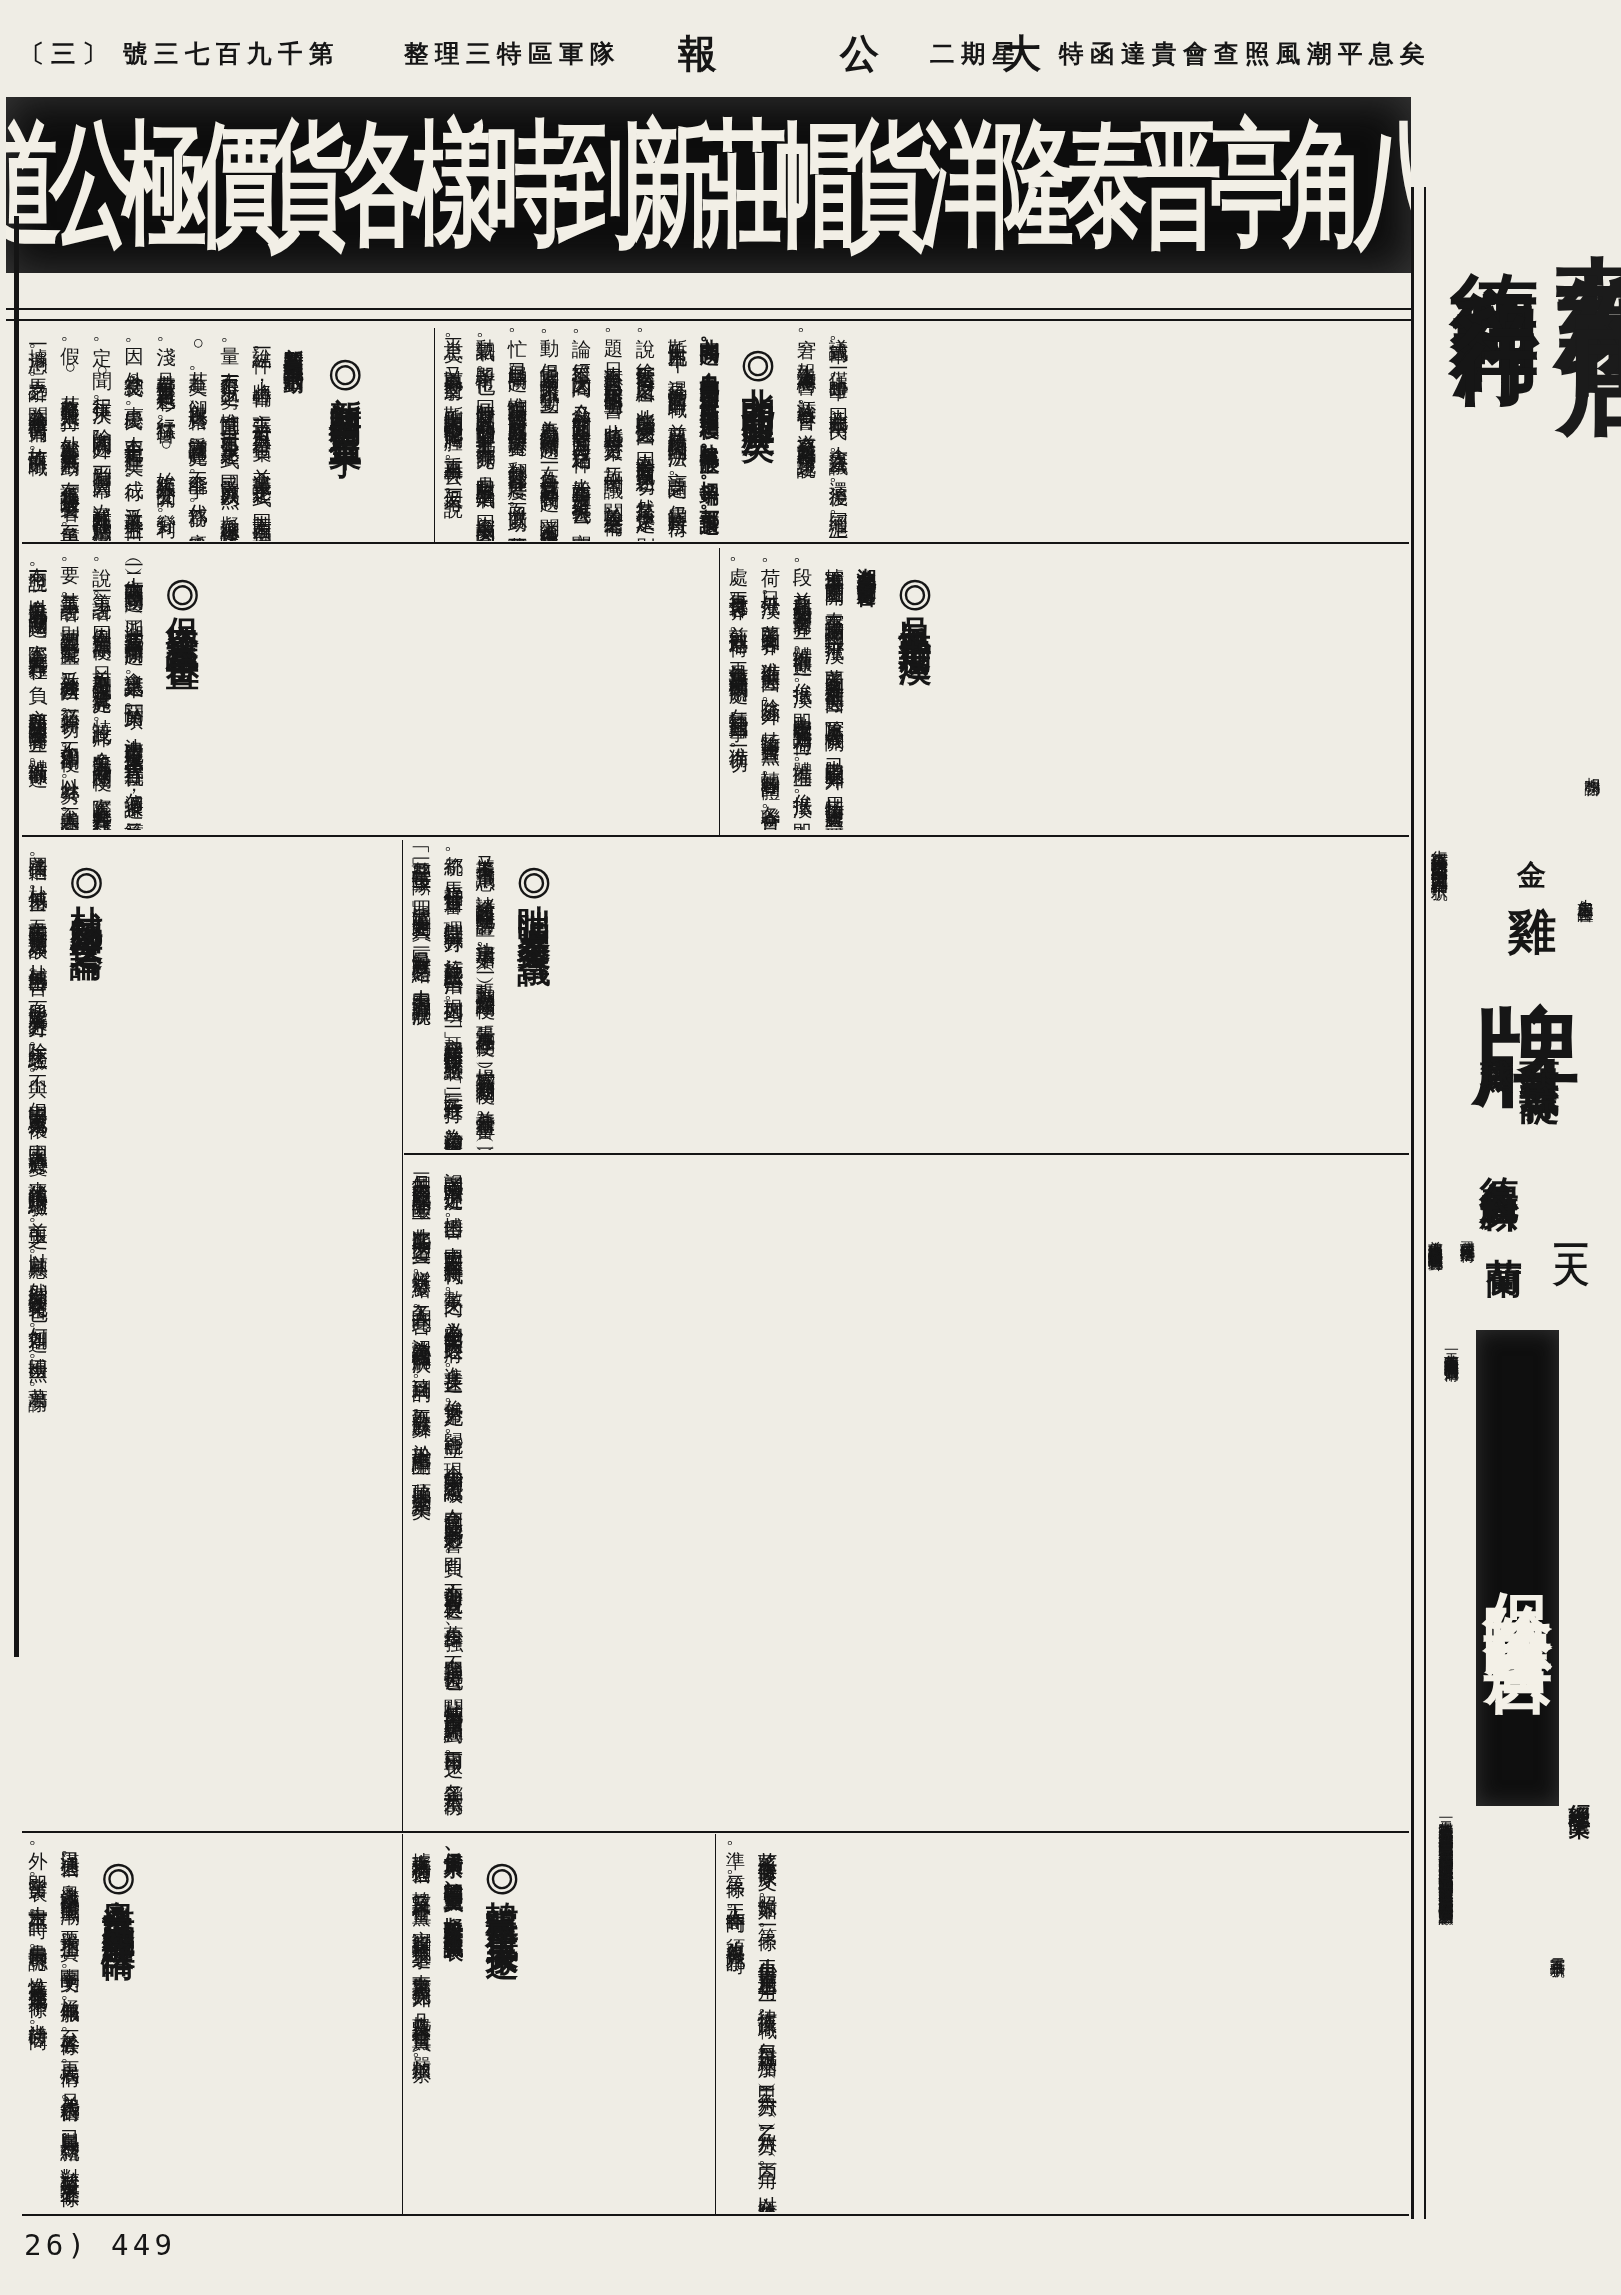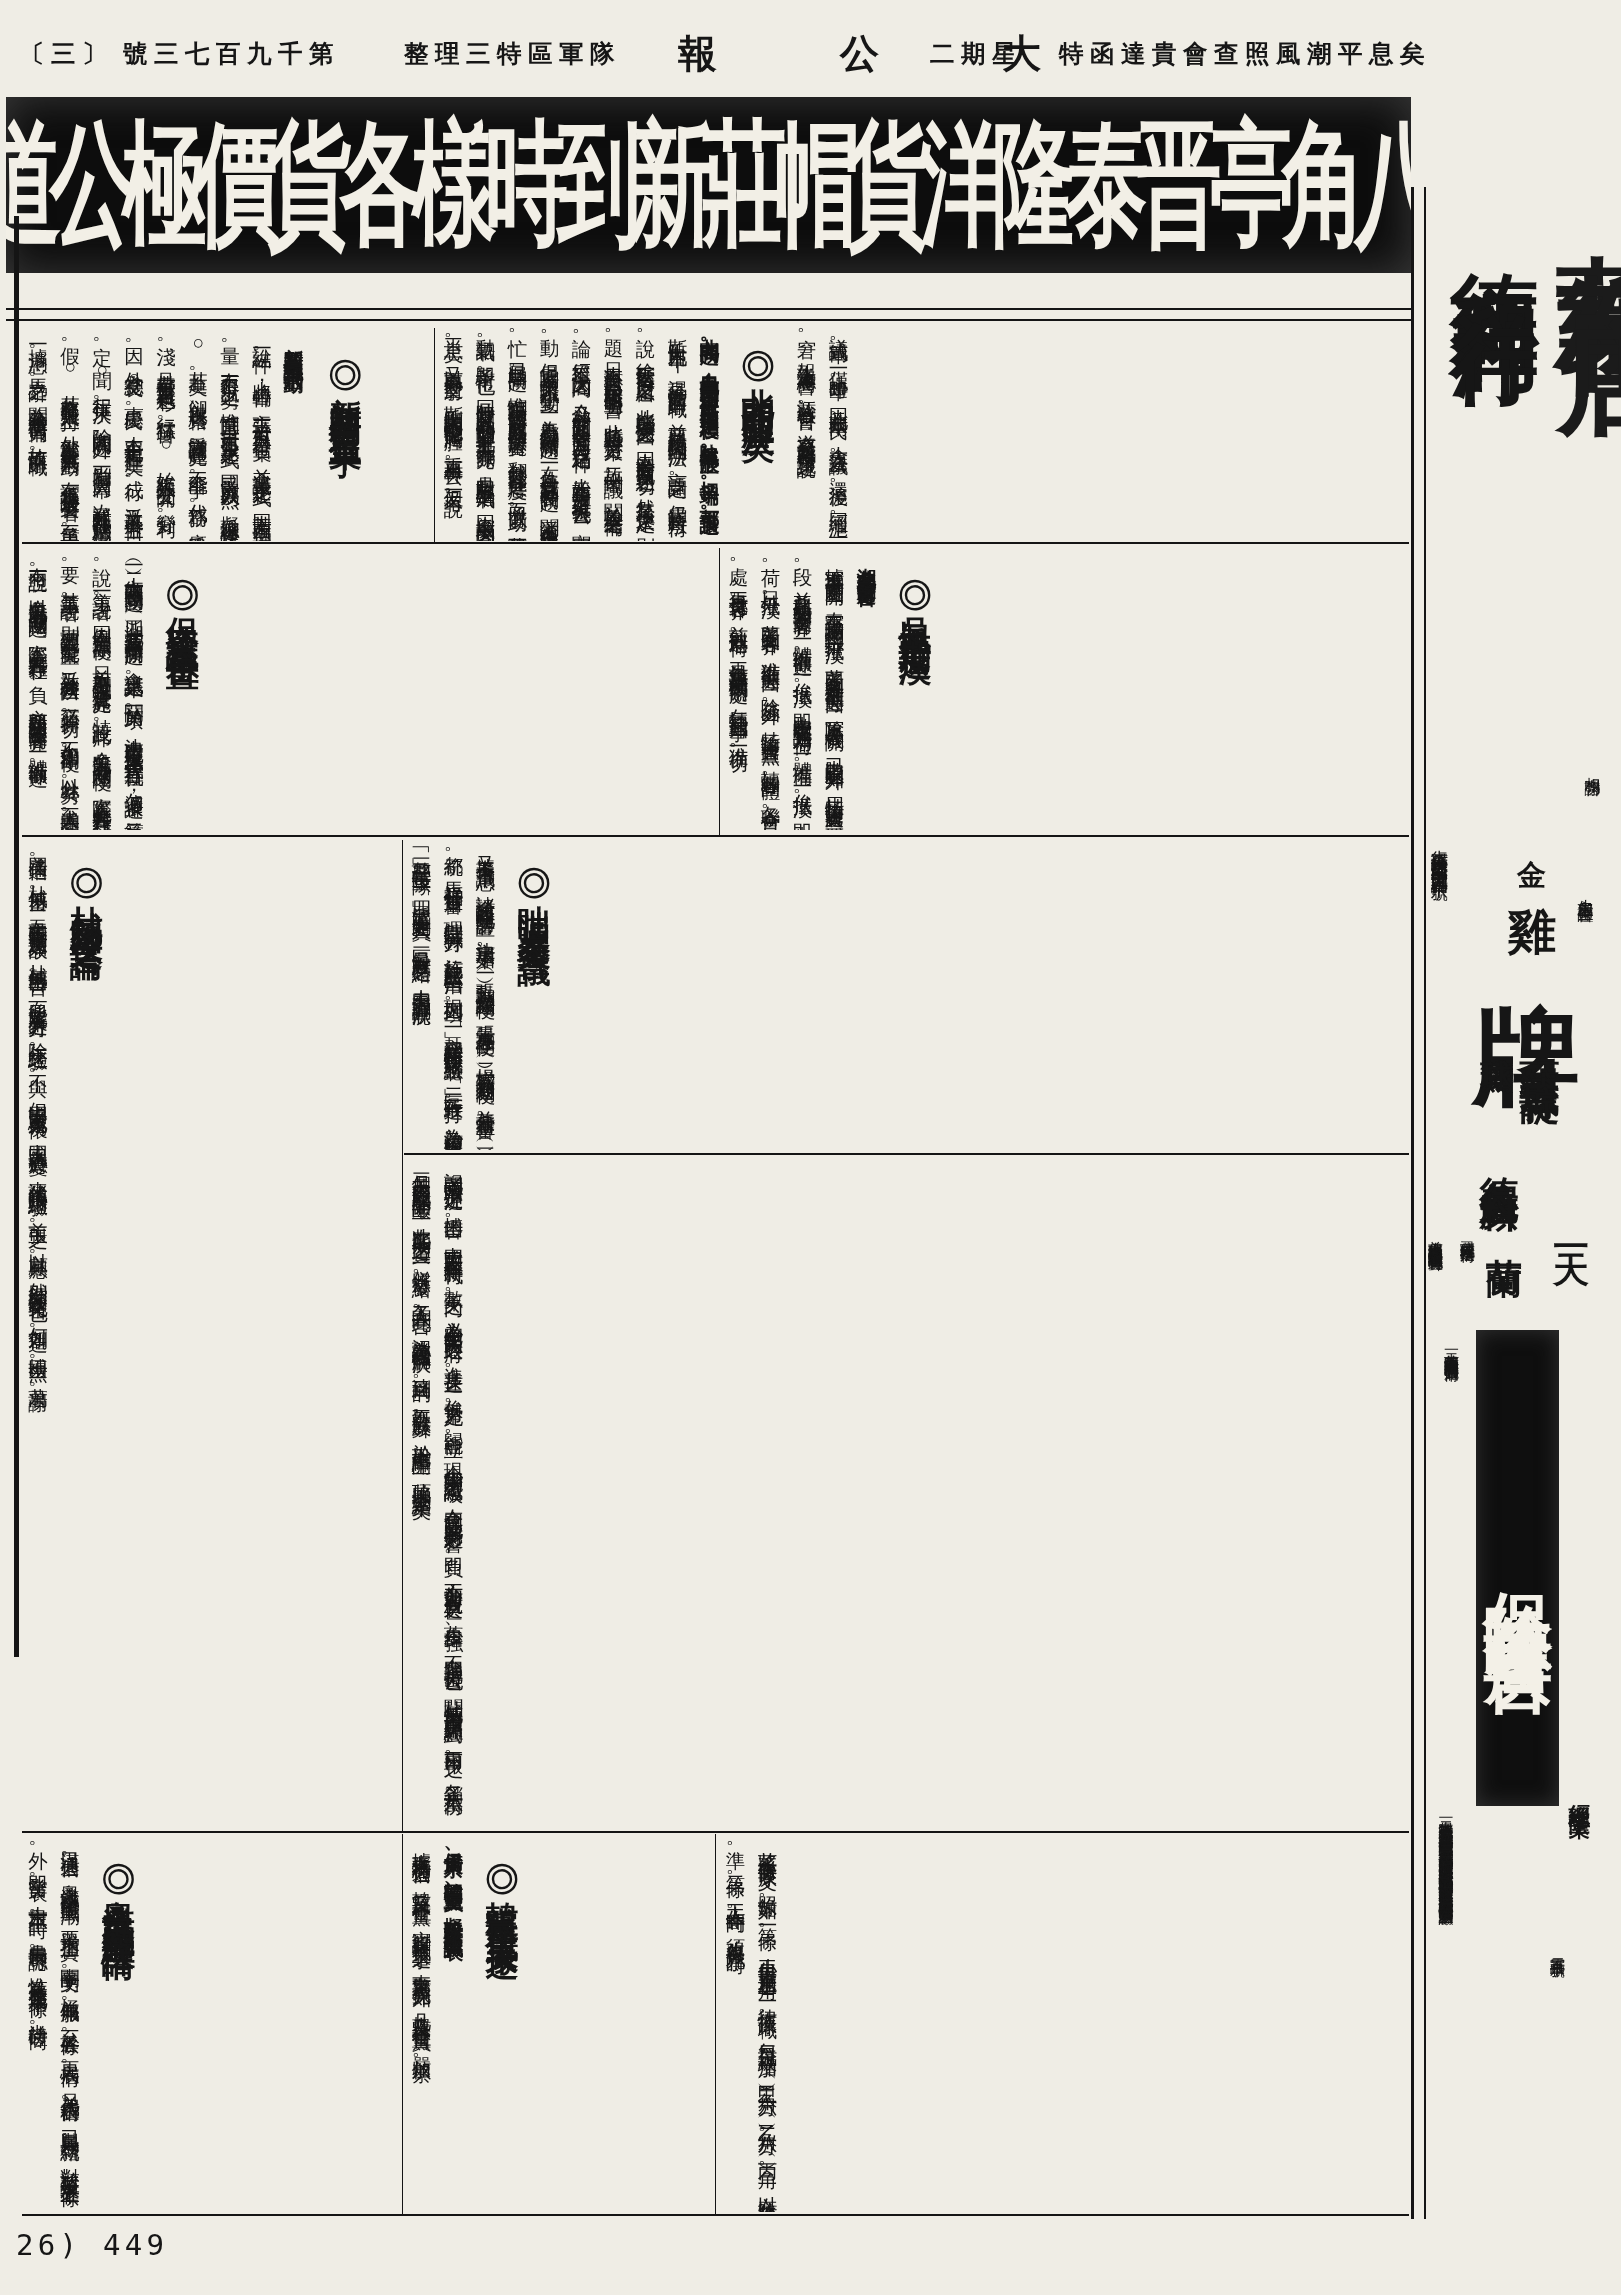--- a/index.html
+++ b/index.html
@@ -182,14 +182,14 @@
 </div>
 <div class="abs vtext ins-note" style="left:1456px;top:1229px;height:303px">公司或向經理人接洽是荷</div>
 <div class="abs vtext ins-note" style="left:1440px;top:1341px;height:461px">天一荷蘭保險公司兩省總司理開利公司施酒甫</div>
 <div class="abs vtext ins-note" style="left:1424px;top:1229px;height:577px">前水火保險經理徐谷卿已與敝公司脫離關係特此聲明</div>
 <div class="abs" style="left:1434px;top:1809px;width:186px;height:310px;overflow:hidden">
   <div class="flow ins-desc">天一保險公司資本及預備金一千五百萬元創設中外六十餘載荷蘭保險公司資本一千二百五十萬元創設七十餘年專保房屋貨物棧房機器水火險中國總公司均設在上海章程極其完備保費格外克己如遇不測情事賠償亦最迅速信用卓著中外同欽現兩公司湘省總經理處均設在靈官渡開利公司如蒙賜顧請至</div>
 </div>
 <div class="abs vtext ins-mgr" style="left:1564px;top:1787px;height:159px">經理李蔭棠</div>
 <div class="abs vtext ins-note" style="left:1546px;top:1946px;height:187px">電話二百六十三號</div>
 
-<div class="abs pgnum" style="left:16px;top:2228px">26)    449</div>
+<div class="abs pgnum" style="left:24px;top:2228px">26)    449</div>
 
 
 </body></html>

